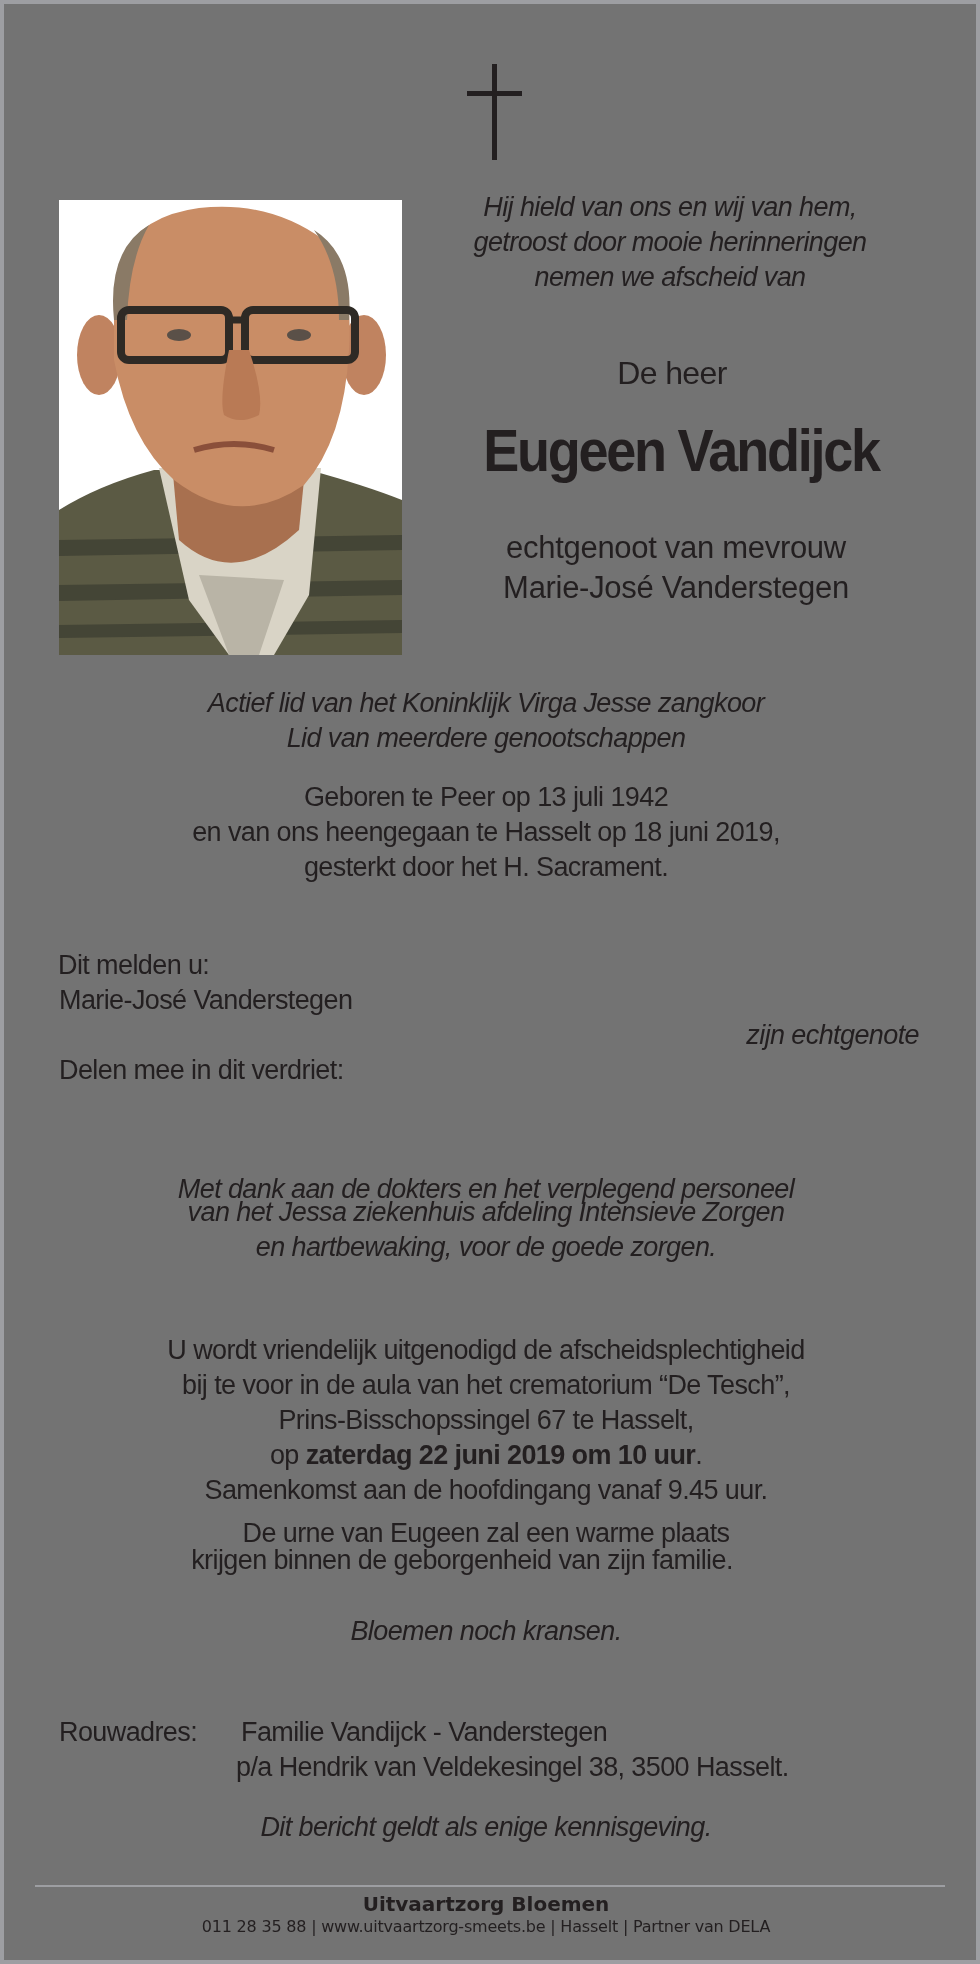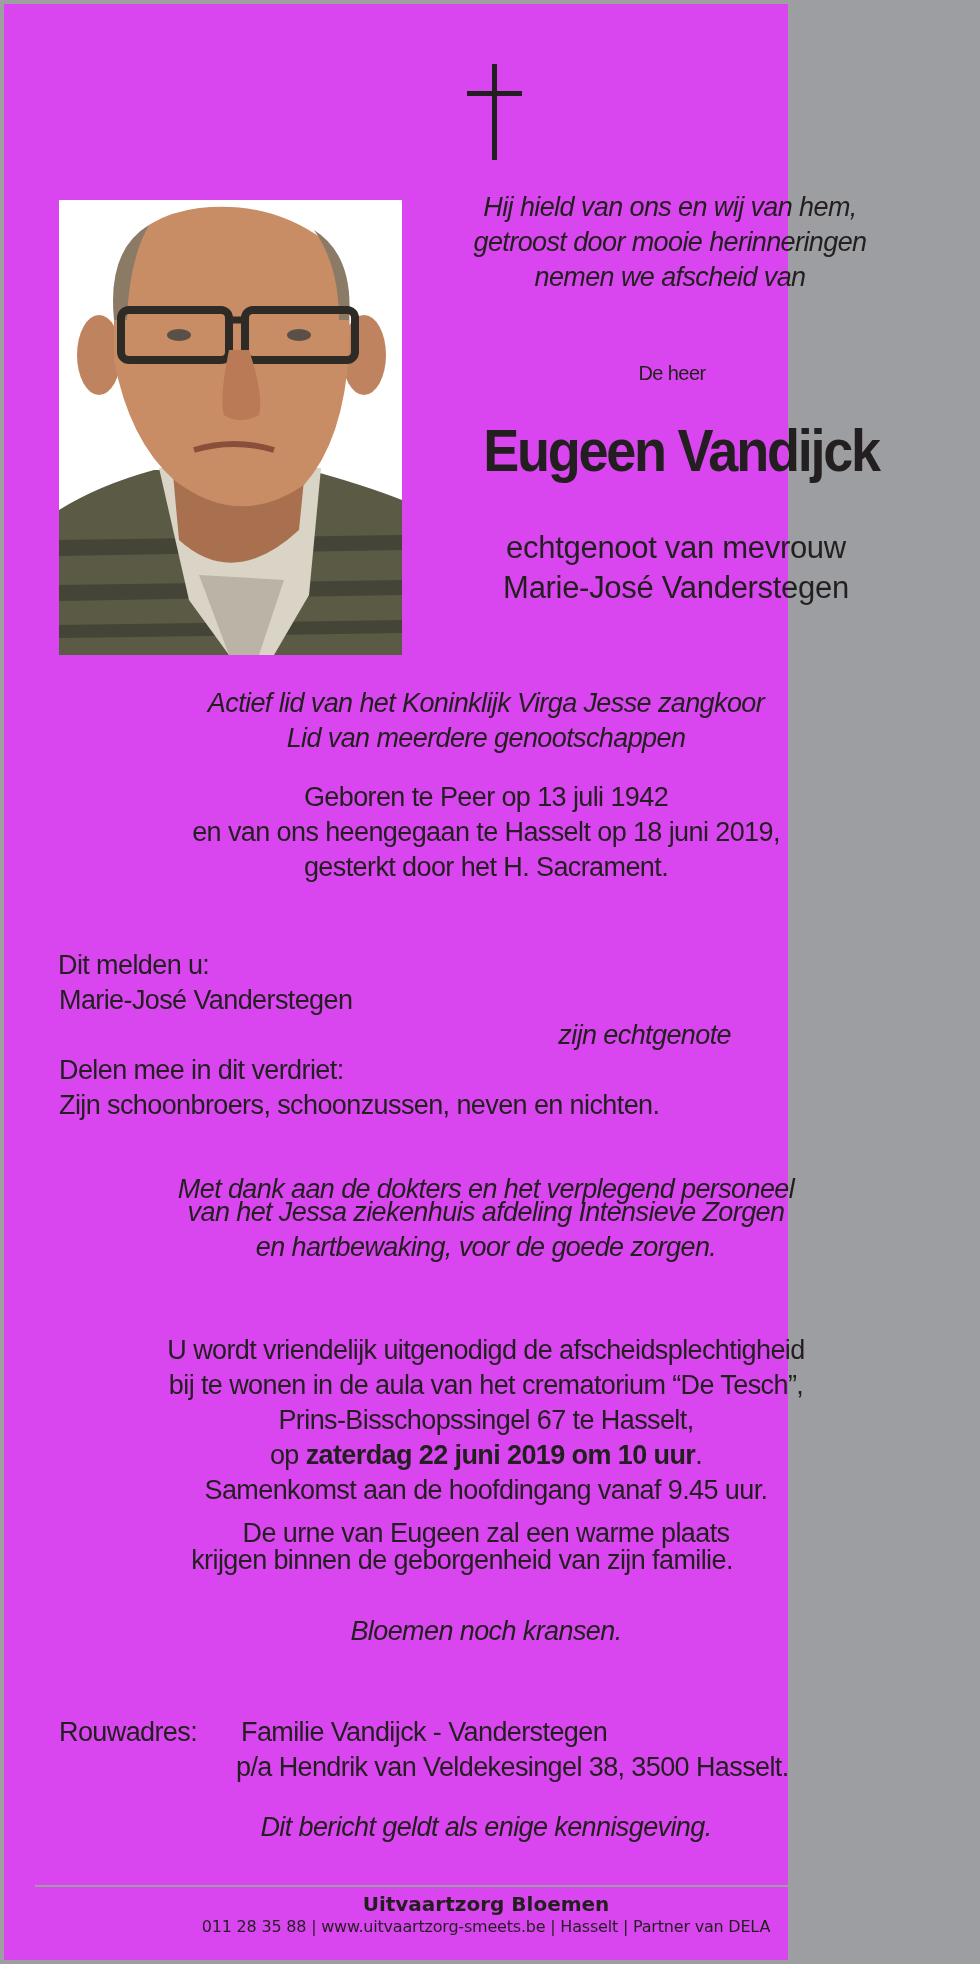--- a/index.html
+++ b/index.html
@@ -1,17 +1,17 @@
 <!DOCTYPE html>
 <html><head>
 <meta charset="utf-8">
 <style>
   html, body { margin:0; padding:0; }
   body { width:980px; height:1964px; background:#9d9ea2; position:relative; overflow:hidden; }
-  .page { position:absolute; left:4px; top:4px; width:784px; height:1956px; background:#d946ef; }
+  .page { position:absolute; left:4px; top:4px; width:972px; height:1956px; background:#737373; }
   .t { position:absolute; font-family:"Liberation Sans", sans-serif; color:#231f20; white-space:nowrap; line-height:35px; }
   .c { transform:translateX(-50%); text-align:center; }
   .i { font-style:italic; }
   .body-size { font-size:27px; letter-spacing:-0.6px; }
   .cross-v { position:absolute; left:488px; top:60px; width:5px; height:96px; background:#231f20; }
   .cross-h { position:absolute; left:463px; top:87px; width:55px; height:5px; background:#231f20; }
   .photo { position:absolute; left:55px; top:196px; width:343px; height:455px; overflow:hidden; background:#fff; }
   .name { font-size:60px; font-weight:bold; letter-spacing:-2.5px; transform:translateX(-50%) scaleX(0.9); }
   .spouse { font-size:31px; line-height:40px; letter-spacing:-0.3px; }
   .divider { position:absolute; left:31px; top:1881px; width:910px; height:2px; background:#9d9ea2; }
@@ -25,21 +25,21 @@
 
   <div>
     <div class="cross-v"></div>
     <div class="cross-h"></div>
   </div>
 
   <div class="t c i body-size" style="left:666px; top:186px;">Hij hield van ons en wij van hem,</div>
   <div class="t c i body-size" style="left:666px; top:221px;">getroost door mooie herinneringen</div>
   <div class="t c i body-size" style="left:666px; top:256px;">nemen we afscheid van</div>
 
-  <div class="t c body-size" style="left:668px; top:352px; font-size:20px;">De heer</div>
+  <div class="t c body-size" style="left:668px; top:352px; font-size:32px;">De heer</div>
 
   <div class="t name" style="left:677px; top:412px; line-height:70px;">Eugeen Vandijck</div>
 
   <div class="t c spouse" style="left:672px; top:524px;">echtgenoot van mevrouw</div>
   <div class="t c spouse" style="left:672px; top:564px;">Marie-José Vanderstegen</div>
 
   <div class="photo">
     <svg width="343" height="455" viewBox="0 0 343 455">
 
       <path d="M0 310 Q40 285 95 270 L250 270 Q305 285 343 300 L343 455 L0 455 Z" fill="#5b5a44"></path>
@@ -77,28 +77,27 @@
   <div class="t c i body-size" style="left:482px; top:717px;">Lid van meerdere genootschappen</div>
 
   <div class="t c body-size" style="left:482px; top:776px;">Geboren te Peer op 13 juli 1942</div>
   <div class="t c body-size" style="left:482px; top:811px;">en van ons heengegaan te Hasselt op 18 juni 2019,</div>
   <div class="t c body-size" style="left:482px; top:846px;">gesterkt door het H. Sacrament.</div>
 
   <div class="t body-size" style="left:54px; top:944px;">Dit melden u:</div>
   <div class="t body-size" style="left:55px; top:979px;">Marie-José Vanderstegen</div>
   <div class="t i body-size" style="right:57px; top:1014px;">zijn echtgenote</div>
   <div class="t body-size" style="left:55px; top:1049px;">Delen mee in dit verdriet:</div>
-  <div class="t body-size" style="left:55px; top:1084px;">Zijn schoonbroers, schoonzussen, neven en nichten.</div>
 
   <div class="t c i body-size" style="left:482px; top:1156px;margin-top:12px;">Met dank aan de dokters en het verplegend personeel</div>
   <div class="t c i body-size" style="left:482px; top:1191px;">van het Jessa ziekenhuis afdeling Intensieve Zorgen</div>
   <div class="t c i body-size" style="left:482px; top:1226px;">en hartbewaking, voor de goede zorgen.</div>
 
   <div class="t c body-size" style="left:482px; top:1329px;">U wordt vriendelijk uitgenodigd de afscheidsplechtigheid</div>
-  <div class="t c body-size" style="left:482px; top:1364px;">bij te wonen in de aula van het crematorium “De Tesch”,</div>
+  <div class="t c body-size" style="left:482px; top:1364px;">bij te voor in de aula van het crematorium “De Tesch”,</div>
   <div class="t c body-size" style="left:482px; top:1399px;">Prins-Bisschopssingel 67 te Hasselt,</div>
   <div class="t c body-size" style="left:482px; top:1434px;"><span>op </span><b>zaterdag 22 juni 2019 om 10 uur</b><span>.</span></div>
   <div class="t c body-size" style="left:482px; top:1469px;">Samenkomst aan de hoofdingang vanaf 9.45 uur.</div>
   <div class="t c body-size" style="left:482px; top:1512px;">De urne van Eugeen zal een warme plaats</div>
   <div class="t c body-size" style="left:458px; top:1539px;">krijgen binnen de geborgenheid van zijn familie.</div>
 
   <div class="t c i body-size" style="left:482px; top:1610px;">Bloemen noch kransen.</div>
 
   <div class="t body-size" style="left:55px; top:1711px;">Rouwadres:</div>
   <div class="t body-size" style="left:237px; top:1711px;">Familie Vandijck - Vanderstegen</div>

